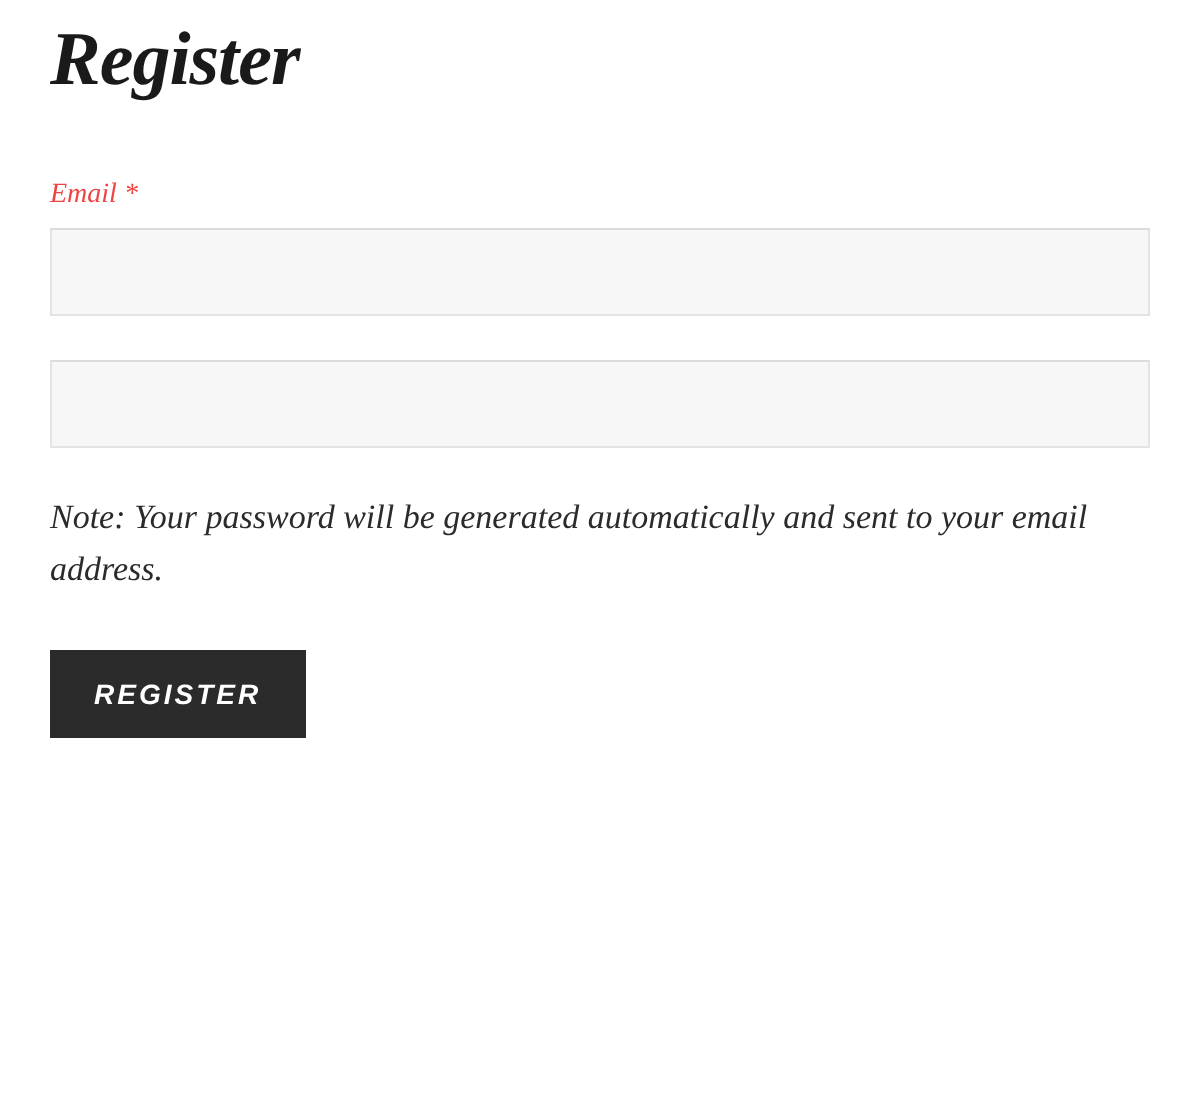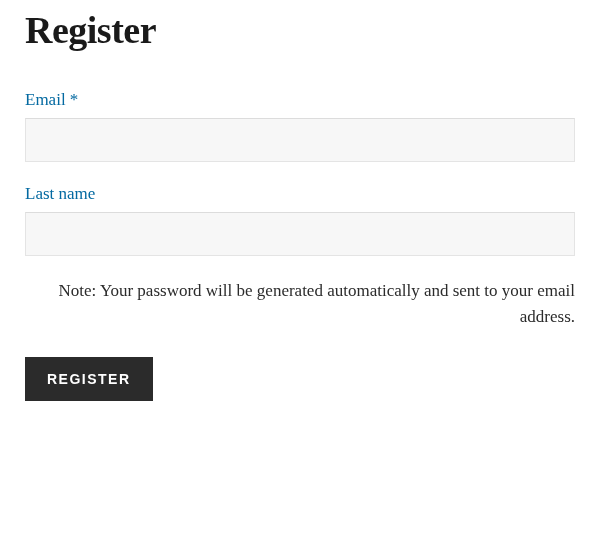--- a/index.html
+++ b/index.html
@@ -1,18 +1,19 @@
 <!DOCTYPE html>
 <html><head>
   <meta charset="utf-8">
   <style>
     * {
       box-sizing: border-box;
       margin: 0;
       padding: 0;
+      font-style: italic;
     }
     body {
       font-family: Georgia, 'Times New Roman', serif;
       background: #ffffff;
       width: 600px;
       height: 555px;
       padding: 8px 25px 25px 25px;
       color: #2b2b2b;
     }
     .page-title {
@@ -20,22 +21,22 @@
       font-weight: bold;
       color: #1a1a1a;
       margin-bottom: 38px;
       letter-spacing: -0.5px;
     }
     .form-group {
       margin-bottom: 22px;
     }
     .field-label {
       display: block;
-      font-size: 17px;
-      color: #0369a1;
+      font-size: 14px;
+      color: #ef4444;
       margin-bottom: 8px;
       font-family: Georgia, serif;
     }
     .required-mark {
       font-weight: normal;
     }
     .text-input {
       width: 100%;
       height: 44px;
       background: #f7f7f7;
@@ -45,21 +46,20 @@
       font-size: 16px;
       font-family: inherit;
     }
     .note-text {
       font-size: 17px;
       color: #2b2b2b;
       line-height: 1.5;
       margin-top: 4px;
       margin-bottom: 28px;
       font-family: Georgia, serif;
-      text-align: right;
     }
     .register-button {
       background: #2b2b2b;
       color: #ffffff;
       border: none;
       padding: 14px 22px;
       font-size: 14px;
       font-weight: bold;
       letter-spacing: 1.5px;
       text-transform: uppercase;
@@ -76,20 +76,19 @@
   <div class="form-group">
     <label class="field-label">
       <span>Email</span>
       <span class="required-mark">*</span>
     </label>
     <input type="text" class="text-input" value="" style="">
   </div>
 
 
   <div class="form-group">
-    <label class="field-label">Last name</label>
     <input type="text" class="text-input" value="" style="">
   </div>
 
   <p class="note-text">Note: Your password will be generated automatically and sent to your email address.</p>
 
   <button type="submit" class="register-button">Register</button>
 </form>
 
 </body></html>

